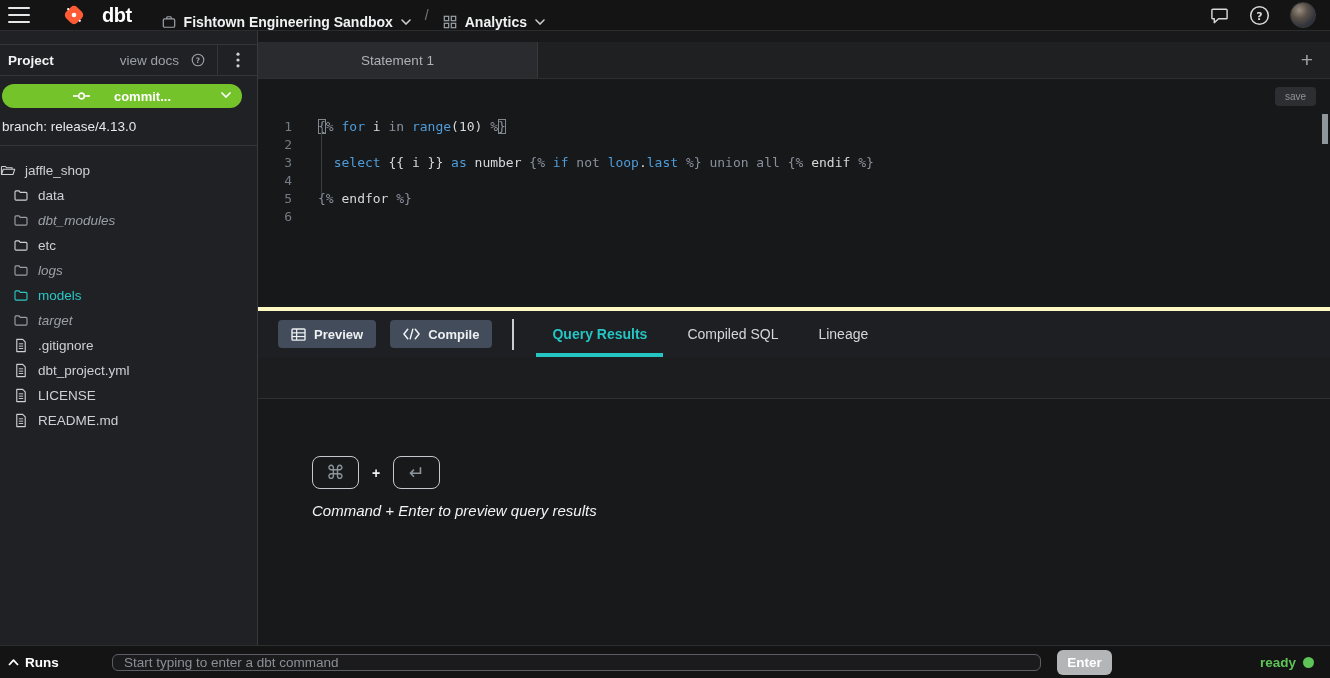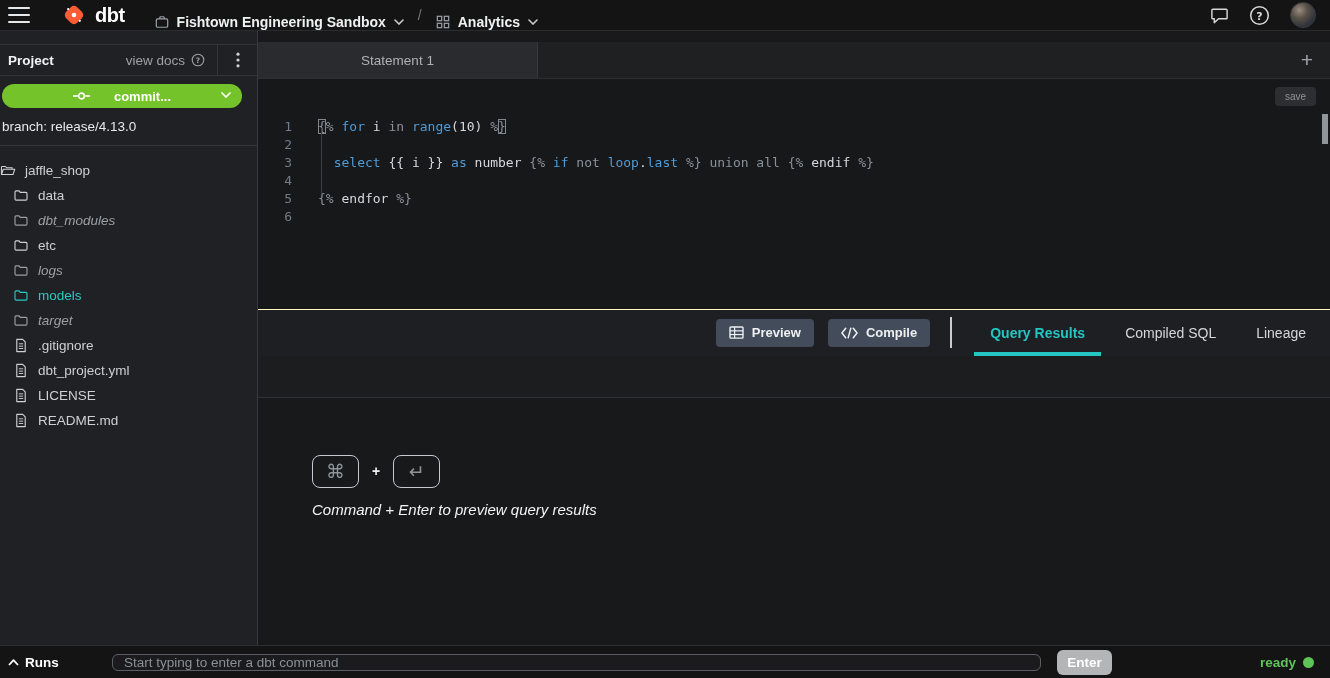--- a/index.html
+++ b/index.html
@@ -5,42 +5,42 @@
   * { margin:0; padding:0; box-sizing:border-box; }
   html,body { width:1330px; height:678px; overflow:hidden; background:#161616;
     font-family:"Liberation Sans","DejaVu Sans",sans-serif; }
   .app { width:1330px; height:678px; display:flex; flex-direction:column; }
 
   
   .topbar { flex:0 0 28px; background:#141414; border-bottom:1px solid #2a2c2e;
     display:flex; align-items:center; padding:0 14px 0 8px; color:#e9eaeb; }
   .hamburger { display:flex; flex-direction:column; gap:5px; width:24px; cursor:pointer; }
   .hamburger span { display:block; width:22px; height:2px; background:#e6e7e8; border-radius:1px; }
-  .logo { display:flex; align-items:center; gap:9px; margin-left:30px;
+  .logo { display:flex; align-items:center; gap:16px; margin-left:30px;
     font-weight:bold; font-size:20px; letter-spacing:-0.5px; color:#fff; }
   .crumb { display:flex; align-items:center; gap:8px; font-size:14px; font-weight:700; color:#f0f1f2; cursor:pointer;margin-top:14px; }
   .crumb.account { margin-left:30px; }
   .slash { margin:0 14px; color:#74777a; font-size:14px; }
   .chev { opacity:.85; }
   .tb-right { margin-left:auto; display:flex; align-items:center; gap:20px; }
   .avatar { width:26px; height:26px; border-radius:50%;
     background:radial-gradient(circle at 35% 30%, #9a8c80 0%, #5a5248 35%, #32343c 70%, #1f2127 100%);
     border:1px solid #3a3c40; }
 
   
   .main { flex:1; display:flex; min-height:0; }
 
   
   .sidebar { flex:0 0 258px; width:258px; background:#1f2124; border-right:1px solid #37393d;
     display:flex; flex-direction:column; color:#d2d5d8; }
   .sb-gap { height:13px; }
   .sb-header { height:32px; flex:0 0 32px; border-top:1px solid #333539; border-bottom:1px solid #333539;
     display:flex; align-items:center; padding-left:8px; font-size:13.5px; }
   .sb-title { font-weight:700; color:#f2f3f4; }
-  .view-docs { margin-left:auto; color:#9ca1a6; display:flex; align-items:center; gap:6px;
+  .view-docs { margin-left:auto; color:#9ca1a6; display:flex; align-items:center; gap:12px;
     padding-right:12px; cursor:pointer; }
   .kebab { border-left:1px solid #333539; height:100%; width:40px; display:flex;
     align-items:center; justify-content:center; cursor:pointer; }
   .commit-row { padding:8px 15px 0 2px; }
   .commit-btn { width:100%; height:24px; border:none; border-radius:12px; color:#fff;
     font-weight:700; font-size:13px; display:flex; align-items:center; justify-content:center;
     gap:24px; position:relative; cursor:pointer; font-family:inherit; }
   .commit-chev { position:absolute; right:11px; top:8px; }
   .branch { padding:11px 2px 0 2px; font-size:13.5px; color:#e6e8ea; }
   .sb-divider { margin-top:11px; border-bottom:1px solid #333539; }
@@ -73,22 +73,22 @@
   .ln { flex:0 0 34px; width:34px; text-align:right; color:#737b85; }
   .code { padding-left:26px; white-space:pre; color:#d6d9dc; }
   .tk.g { color:#8a919c; }
   .tk.b { color:#4f9cd8;margin-top:35px; }
   .tk.w { color:#d6d9dc; }
   .tk.boxed { outline:1px solid #80878f; outline-offset:-1px; }
   .indent-guide { position:absolute; left:63px; top:15px; width:1px; height:66px; background:#3a3d40; }
   .ed-scrollbar { position:absolute; right:2px; top:1px; width:6px; height:30px; background:#8f969c; }
 
   
-  .results-header { flex:0 0 46px; background:#1d1f22; border-top:1px solid #fef9c3;
-    display:flex; align-items:center; padding-left:20px;justify-content:flex-end; }
+  .results-header { flex:0 0 46px; background:#1d1f22; border-top:4px solid #fef9c3;
+    display:flex; align-items:center; padding-left:20px; }
   .panel-btn { height:28px; background:#424c5a; color:#eef0f2; border:none; border-radius:4px;
     font-size:13px; font-weight:600; display:flex; align-items:center; gap:8px; padding:0 13px;
     margin-right:14px; cursor:pointer; font-family:inherit; }
   .vdiv { width:2px; height:31px; background:#c9cdd1; margin:0 22px 0 6px; }
   .rtabs { display:flex; align-items:stretch; height:46px; }
   .rtab { font-size:14px; color:#d4d7da; padding:0 16px; margin-right:8px;
     display:flex; align-items:center; cursor:pointer; }
   .rtab.active { color:#25c5c3; font-weight:700; border-bottom:4px solid #25c5c3; padding-top:4px; }
   .results-substrip { flex:0 0 42px; background:#1b1d1f; border-bottom:1px solid #2e3033; }
   .results-body { flex:1; background:#18191b; padding:57px 0 0 54px; }

